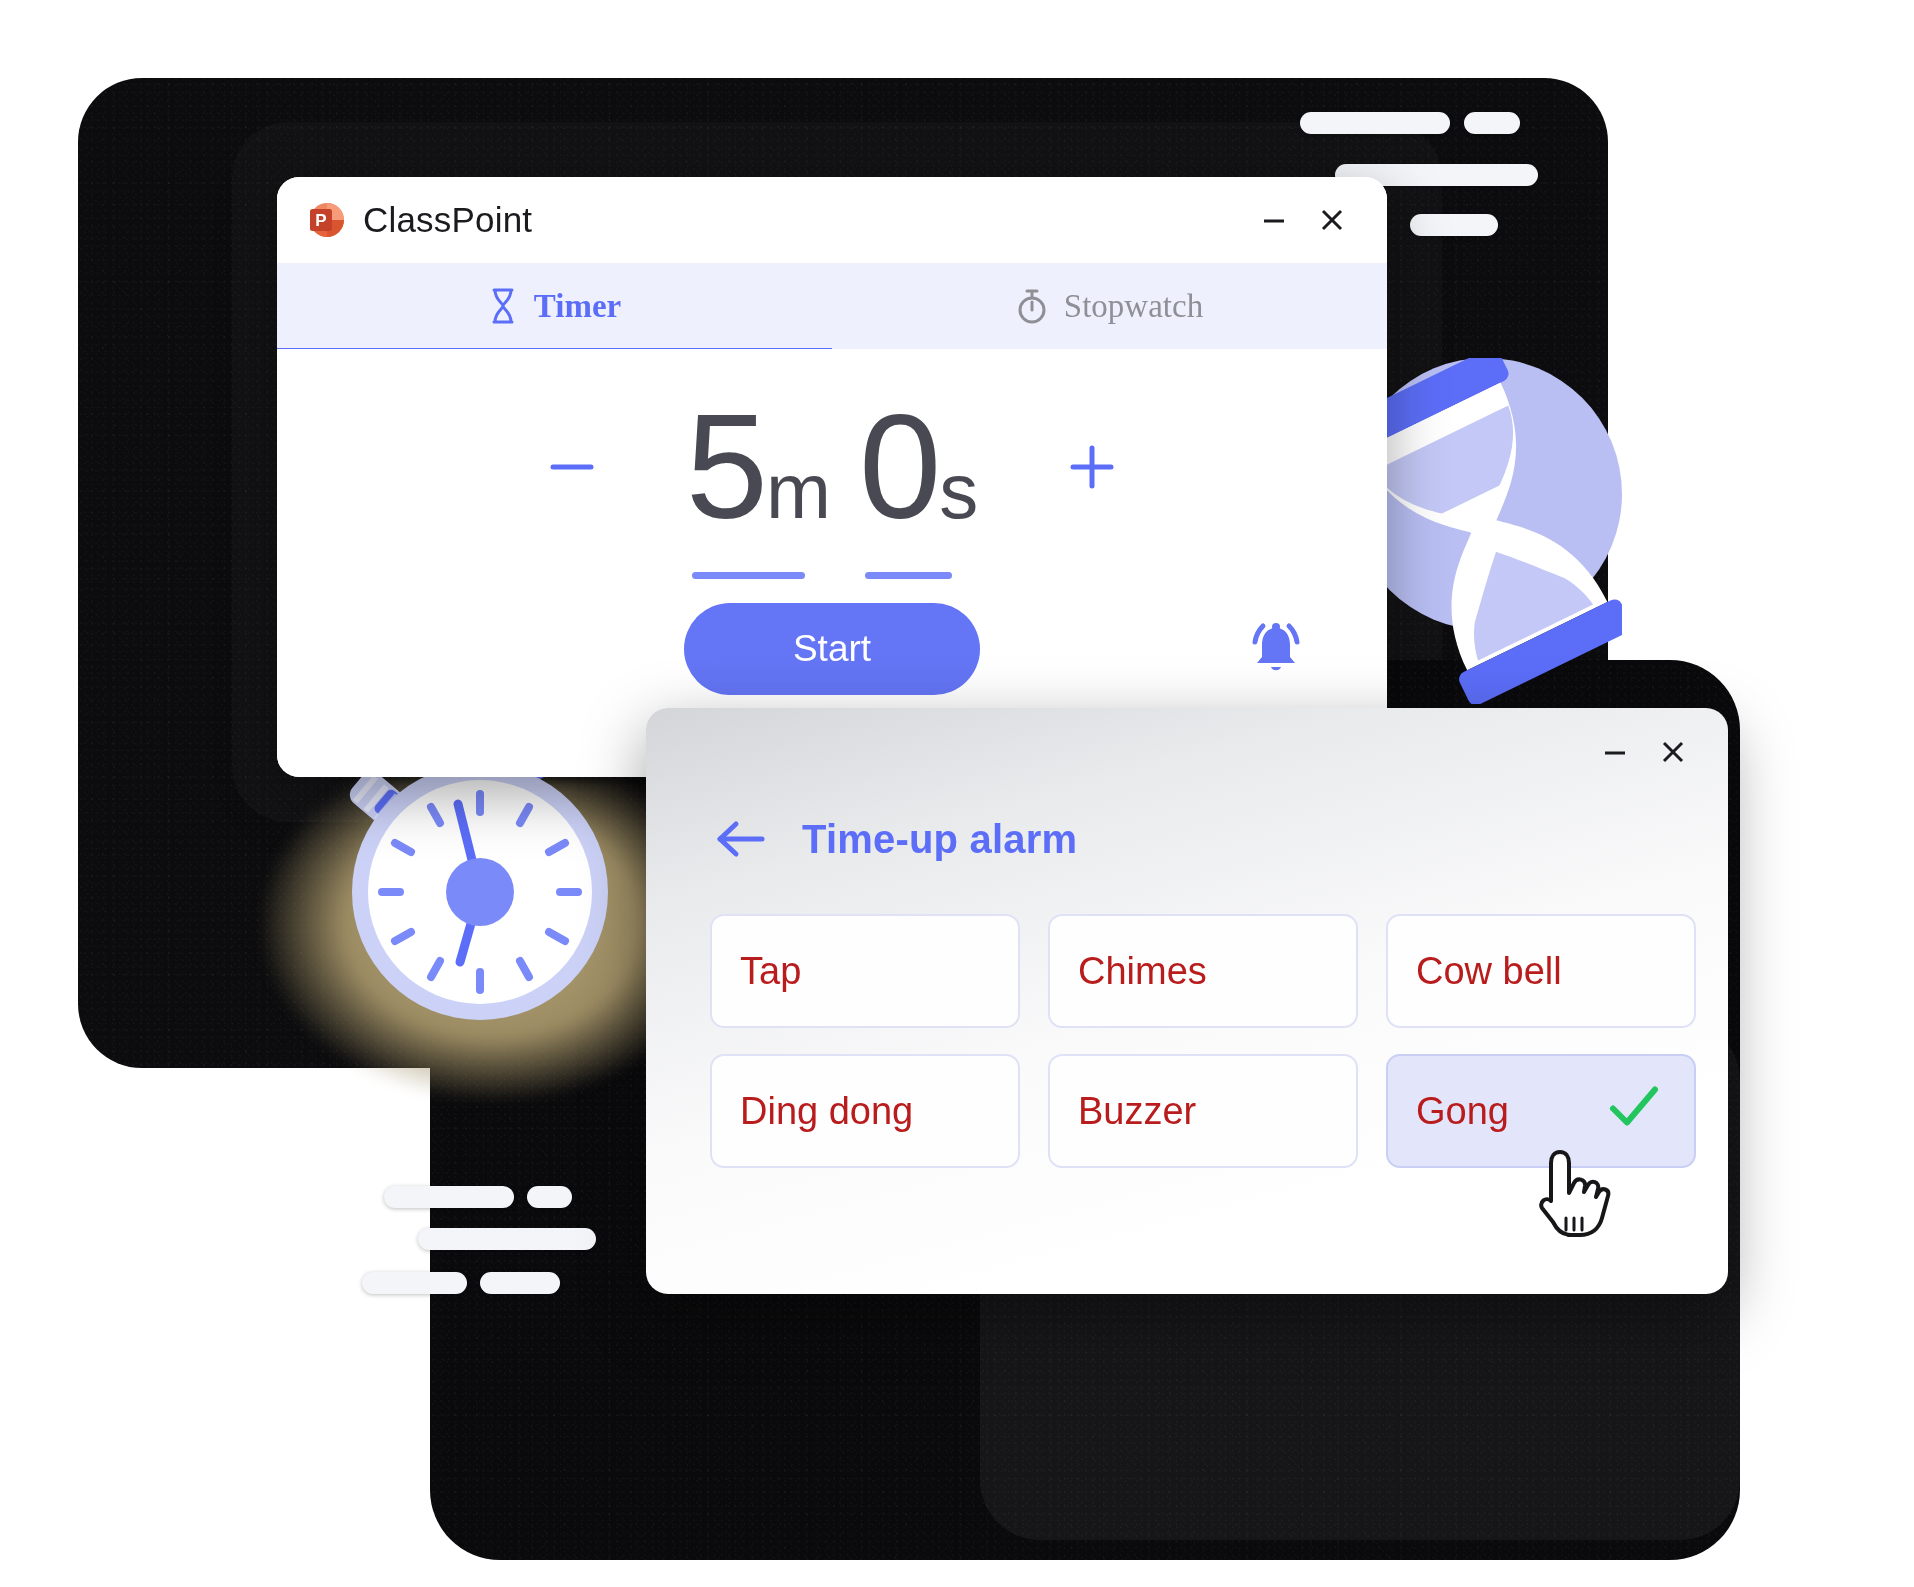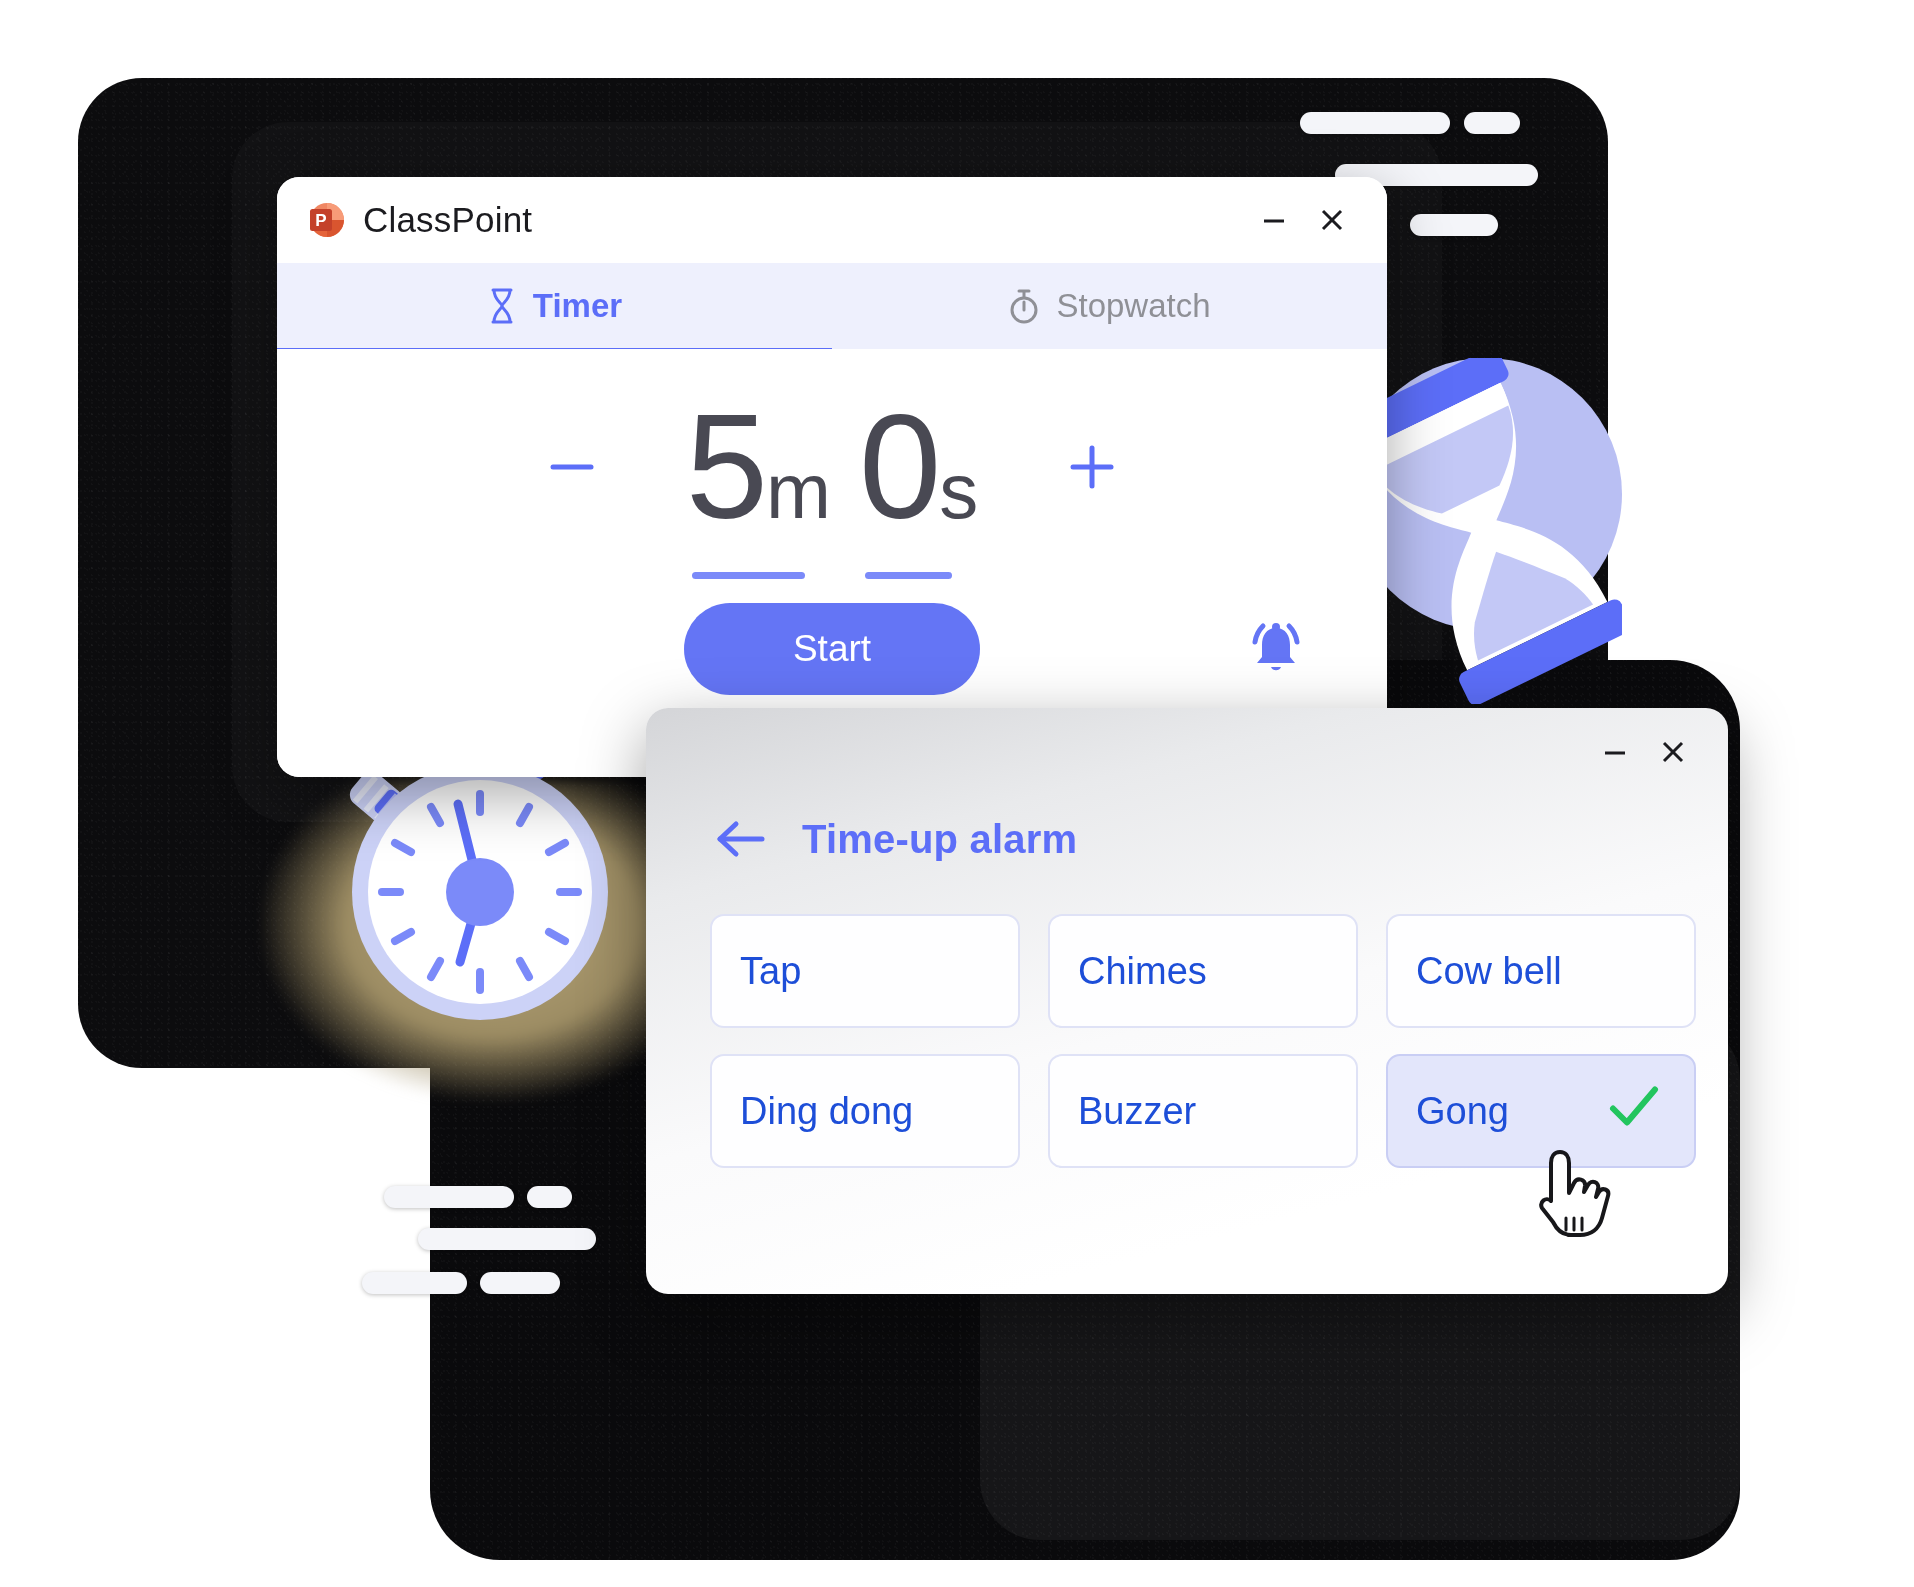--- a/index.html
+++ b/index.html
@@ -62,21 +62,21 @@
   #timer-titlebar{
     height:86px;display:flex;align-items:center;padding:0 26px 0 28px;background:#fff;
   }
   #pp-logo{width:40px;height:40px;position:relative;flex:0 0 auto;}
   #app-title{font-size:35px;color:#1b1b1f;margin-left:18px;letter-spacing:.2px;}
   #titlebar-spacer{flex:1;}
   .winbtn{width:58px;height:58px;display:flex;align-items:center;justify-content:center;
           color:#1b1b1f;}
   .winbtn svg{display:block;}
 
-  #timer-tabs{display:flex;background:#eef0fd;height:86px;position:relative;}
+  #timer-tabs{display:flex;background:#eef0fd;height:86px;position:relative;font-family:Liberation Serif, serif;}
   .tab{flex:1;display:flex;align-items:center;justify-content:center;gap:16px;
        font-size:33px;color:#8f9096;position:relative;}
   .tab.active{color:#5c6ef8;font-weight:600;}
   .tab.active::after{
     content:"";position:absolute;left:0;right:0;bottom:-5px;height:6px;background:#5c6ef8;
   }
   .tab-icon{display:flex;align-items:center;}
 
   #timer-body{background:#fff;height:428px;position:relative;}
 
@@ -116,21 +116,21 @@
   #back-arrow-button{width:62px;height:62px;display:flex;align-items:center;
                      justify-content:center;cursor:pointer;}
   #alarm-heading{font-size:40px;color:#5c6ef8;font-weight:700;letter-spacing:.2px;}
 
   #alarm-grid{
     display:grid;grid-template-columns:repeat(3,310px);
     gap:26px 28px;padding:44px 0 0 64px;
   }
   .alarm-option{
     height:114px;border-radius:14px;border:2px solid #dfe2f6;background:#fefeff;
-    display:flex;align-items:center;padding:0 28px;font-size:38px;color:#1d4ed8;
+    display:flex;align-items:center;padding:0 28px;font-size:38px;color:#b91c1c;
     cursor:pointer;position:relative;box-sizing:border-box;
   }
   .alarm-option.selected{background:#e3e6fb;border-color:#c9cef4;}
   .alarm-option .opt-label{flex:0 0 auto;}
   .check-icon{position:absolute;right:34px;top:50%;transform:translateY(-50%);}
 
   
   #hand-cursor{position:absolute;left:1538px;top:1146px;width:78px;height:96px;
                pointer-events:none;}
 </style>

